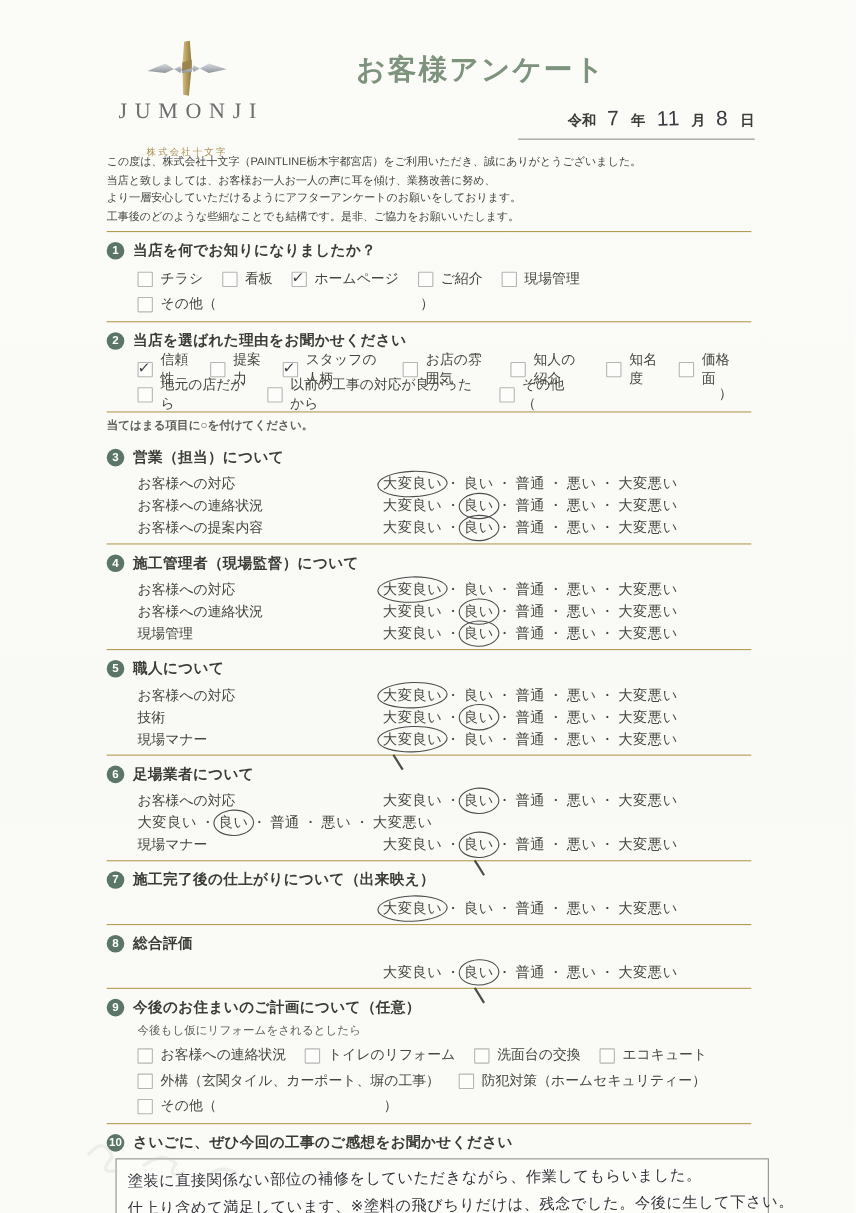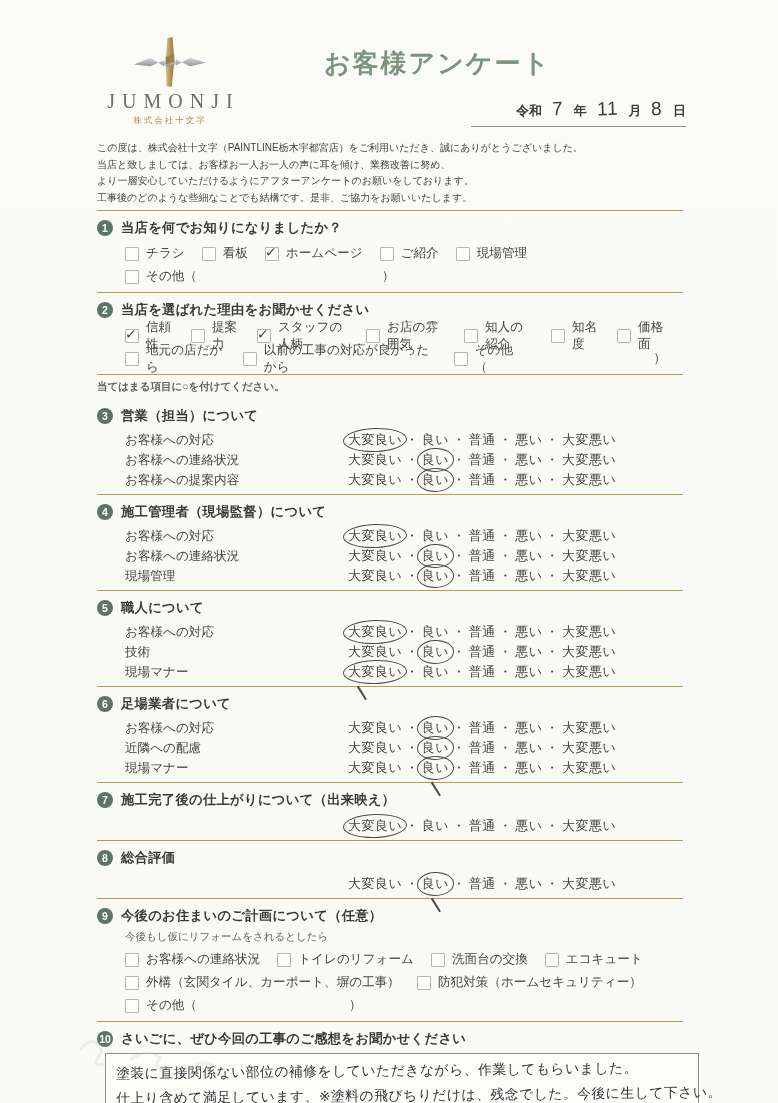--- a/index.html
+++ b/index.html
@@ -4,22 +4,22 @@
 <style>
   html,body{margin:0;padding:0;}
   body{width:778px;height:1103px;background:#ffffff;font-family:"Liberation Sans","DejaVu Sans",sans-serif;}
   .paper{position:relative;width:778px;height:1103px;background:linear-gradient(180deg,#fbfbf8 0%,#f9f9f5 60%,#fafaf6 100%);overflow:hidden;}
   .content{position:relative;padding:38px 95px 0 97px;}
 
   
   .header{position:relative;height:92px;}
   .logo{position:absolute;left:3px;top:-2px;width:140px;text-align:center;}
   .logo svg{display:block;margin:0 auto;}
-  .logo-name{font-family:"Liberation Serif","DejaVu Serif",serif;font-size:20px;letter-spacing:7px;color:#6e6e6e;margin-top:2px;padding-left:7px;}
-  .logo-company{font-size:8.5px;color:#ab9356;letter-spacing:2px;margin-top:2px;}
+  .logo-name{font-family:"Liberation Serif","DejaVu Serif",serif;font-size:20px;letter-spacing:7px;color:#6e6e6e;margin-top:2px;padding-left:7px;text-align:right;}
+  .logo-company{font-size:8.5px;color:#ab9356;letter-spacing:2px;margin-top:20px;}
   .page-title{position:absolute;left:155px;right:60px;top:8px;text-align:center;font-size:26px;font-weight:700;color:#7e937e;letter-spacing:2px;}
   .date-line{position:absolute;right:-3px;top:60px;width:215px;border-bottom:1px solid #8f8f8f;padding-bottom:6px;display:flex;justify-content:flex-end;align-items:baseline;gap:10px;}
   .date-label{font-size:13px;color:#3c3c38;font-weight:600;}
   .date-hand{font-size:19px;color:#3a3a41;transform:rotate(-2deg);font-weight:400;letter-spacing:1px;}
 
   
   .intro{margin-top:10px;}
   .intro div{font-size:10px;line-height:16.5px;color:#43433e;}
 
   
@@ -275,21 +275,20 @@
       <div class="q-head">
         <span class="badge">6</span>
         <span class="q-title">足場業者について</span>
       </div>
       <div class="rating-rows">
           <div class="rating-row">
             <span class="rating-label">お客様への対応</span>
             <span class="scale"><span class="opt">大変良い</span><span class="sep">・</span><span class="opt circled">良い</span><span class="sep">・</span><span class="opt">普通</span><span class="sep">・</span><span class="opt">悪い</span><span class="sep">・</span><span class="opt">大変悪い</span></span>
           </div>
           <div class="rating-row">
-            <span class="rating-label">近隣への配慮</span>
             <span class="scale"><span class="opt">大変良い</span><span class="sep">・</span><span class="opt circled">良い</span><span class="sep">・</span><span class="opt">普通</span><span class="sep">・</span><span class="opt">悪い</span><span class="sep">・</span><span class="opt">大変悪い</span></span>
           </div>
           <div class="rating-row">
             <span class="rating-label">現場マナー</span>
             <span class="scale"><span class="opt">大変良い</span><span class="sep">・</span><span class="opt circled tail">良い</span><span class="sep">・</span><span class="opt">普通</span><span class="sep">・</span><span class="opt">悪い</span><span class="sep">・</span><span class="opt">大変悪い</span></span>
           </div>
         </div>
     </section>
     <hr class="rule">
 

